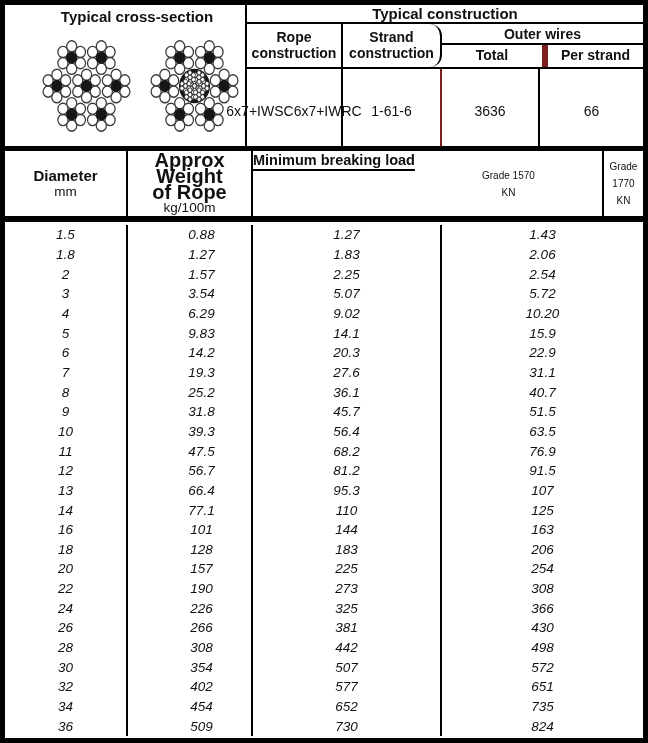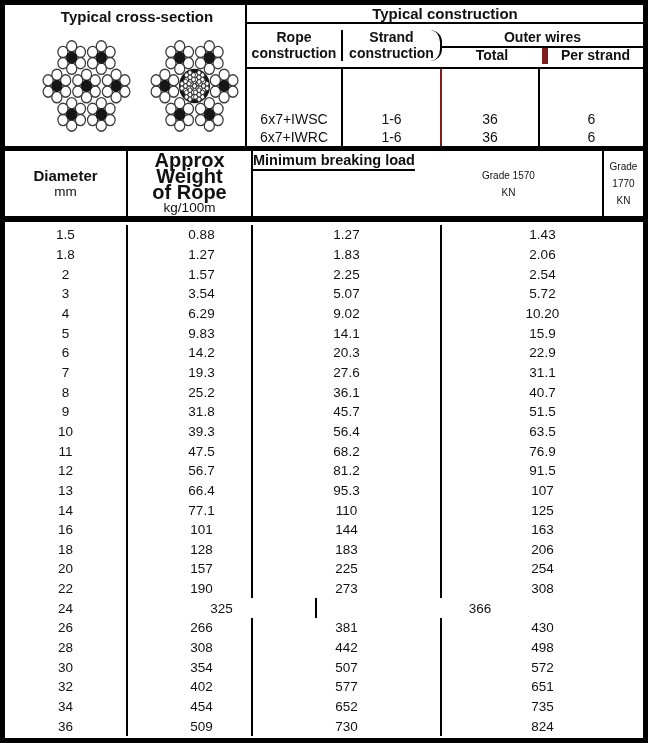--- a/index.html
+++ b/index.html
@@ -22,32 +22,32 @@
   .sep2 { flex:none; height:6px; background:#000; }
 
   
   .top { flex:none; height:141px; display:flex; }
   .cross-cell { flex:none; width:242px; border-right:2px solid #000; display:flex; flex-direction:column;padding-left:24px; }
   .cross-title { flex:none; height:21px; padding-top:3px; text-align:center; font-weight:700; font-size:15px; }
   .diagrams { flex:1; display:flex; justify-content:center; align-items:center; gap:7px; }
 
   .construction { flex:1; display:flex; flex-direction:column; }
   .c-title { flex:none; height:19px; border-bottom:2px solid #000; text-align:center; font-weight:700; font-size:15px; line-height:18px; }
-  .c-heads { flex:none; height:45px; border-bottom:2px solid #000; display:flex;align-items:center; }
+  .c-heads { flex:none; height:45px; border-bottom:2px solid #000; display:flex; }
   .hd { display:flex; align-items:center; justify-content:center; text-align:center; font-weight:700; font-size:14px; line-height:15.5px; }
   .c-rope   { flex:none; width:96px; border-right:2px solid #000; }
   .c-strand { flex:none; width:99px; border-right:2px solid #000;border-radius:12px; }
   .c-outer  { flex:1; display:flex; flex-direction:column; }
   .c-outer-title { flex:none; height:21px; border-bottom:2px solid #000; line-height:20px; }
   .c-outer-sub { flex:1; display:flex; }
   .c-total { flex:none; width:106px; border-right:6px solid #7f1d1d; }
   .c-per   { flex:1; }
   .c-data { flex:1; display:flex; }
   .c-data > div {
-    display:flex; flex-direction:column; align-items:center; justify-content:flex-end;
+    display:flex; flex-direction:row; align-items:center; justify-content:center;
     padding-top:8px; font-size:14px; line-height:17.5px;
   }
   .cd1 { flex:none; width:96px; border-right:2px solid #000; }
   .cd2 { flex:none; width:99px; border-right:2px solid #7f1d1d; }
   .cd3 { flex:none; width:98px; border-right:2px solid #000; }
   .cd4 { flex:1; }
 
   
   .mid { flex:none; height:65px; display:flex; }
   .vstack { display:flex; flex-direction:column; align-items:center; justify-content:center; text-align:center; }
@@ -58,21 +58,21 @@
   .m-grades { flex:1; display:flex; }
   .m-g1 { flex:none; width:189px; border-right:2px solid #000; }
   .m-g2 { flex:1; }
   .b15 { font-weight:700; font-size:15px; line-height:17px; }
   .b14 { font-weight:700; font-size:20px; line-height:16px; }
   .r13 { font-weight:400; font-size:13.5px; line-height:16px; }
   .r14 { font-weight:400; font-size:10px; line-height:17px; }
 
   
   .data { flex:1; display:flex; flex-direction:column; padding-top:3px; padding-bottom:2px; }
-  .drow { flex:1; display:flex; }
+  .drow { flex:1; display:flex;font-style:italic; }
   .drow > div { display:flex; align-items:center; justify-content:center; font-size:13.5px; }
   .dc1 { flex:none; width:123px; border-right:2px solid #000; }
   .dc2 { flex:none; width:125px; border-right:2px solid #000;padding-left:24px; }
   .dc3 { flex:none; width:189px; border-right:2px solid #000; }
   .dc4 { flex:1; }
 
   svg { display:block; }
 </style>
 </head>
 <body>
@@ -313,20 +313,21 @@
       <div class="dc4">254</div>
     </div>
       <div class="drow">
       <div class="dc1">22</div>
       <div class="dc2">190</div>
       <div class="dc3">273</div>
       <div class="dc4">308</div>
     </div>
       <div class="drow">
       <div class="dc1">24</div>
+      <div class="dc2">226</div>
       <div class="dc3">325</div>
       <div class="dc4">366</div>
     </div>
       <div class="drow">
       <div class="dc1">26</div>
       <div class="dc2">266</div>
       <div class="dc3">381</div>
       <div class="dc4">430</div>
     </div>
       <div class="drow">

